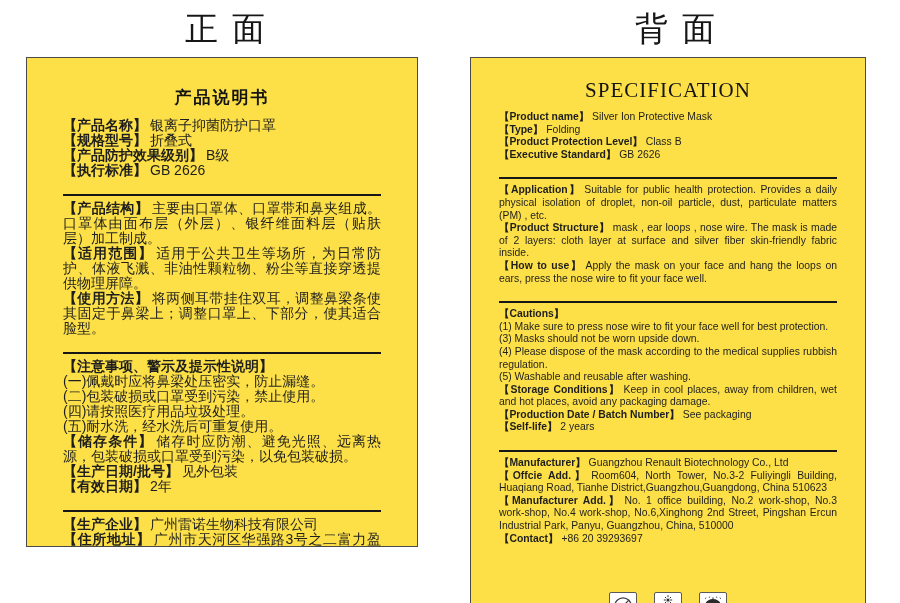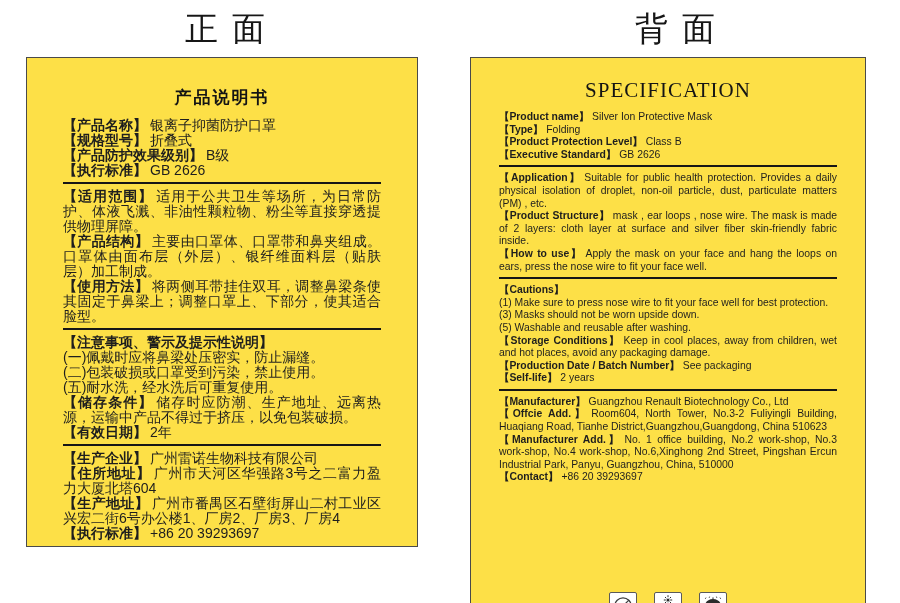--- a/index.html
+++ b/index.html
@@ -27,21 +27,21 @@
     margin:28px 0 9px;font-size:17px;font-weight:bold;letter-spacing:2px;
   }
   #back-panel .doc-title{
     margin:20px 0 8px;font-family:"Liberation Serif","DejaVu Serif",serif;
     font-size:21px;font-weight:500;letter-spacing:1px;
   }
   .row{margin:0;text-align:justify;}
   #front-panel .row{font-size:14px;line-height:15px;}
   #back-panel .row{font-size:10.4px;line-height:12.6px;}
   .lbl{font-weight:bold;margin-right:3px;}
-  .section + .section{border-top:2px solid #161616;margin-top:4px;padding-top:5px;}
+  .section + .section{border-top:2px solid #161616;margin-top:16px;padding-top:5px;}
   .icons-row{
     position:absolute;left:0;right:0;bottom:10px;
     display:flex;justify-content:center;gap:17px;
   }
   .icon-box{
     width:28px;height:28px;box-sizing:border-box;border:1px solid #5a5a5a;
     border-radius:2px;background:#fff;display:flex;align-items:center;justify-content:center;
   }
   .icon-box svg{display:block;}
 </style>
@@ -53,30 +53,32 @@
   <div class="panel" id="front-panel">
     <div class="doc-title">产品说明书</div>
     <div>
         <div class="section">
           <p class="row"><span class="lbl">【产品名称】</span><span class="txt">银离子抑菌防护口罩</span></p>
           <p class="row"><span class="lbl">【规格型号】</span><span class="txt">折叠式</span></p>
           <p class="row"><span class="lbl">【产品防护效果级别】</span><span class="txt">B级</span></p>
           <p class="row"><span class="lbl">【执行标准】</span><span class="txt">GB 2626</span></p>
         </div>
         <div class="section">
+          <p class="row"><span class="lbl">【产品结构】</span><span class="txt">主要由口罩体、口罩带和鼻夹组成。口罩体由面布层（外层）、银纤维面料层（贴肤层）加工制成。</span></p>
           <p class="row"><span class="lbl">【适用范围】</span><span class="txt">适用于公共卫生等场所，为日常防护、体液飞溅、非油性颗粒物、粉尘等直接穿透提供物理屏障。</span></p>
-          <p class="row"><span class="lbl">【产品结构】</span><span class="txt">主要由口罩体、口罩带和鼻夹组成。口罩体由面布层（外层）、银纤维面料层（贴肤层）加工制成。</span></p>
           <p class="row"><span class="lbl">【使用方法】</span><span class="txt">将两侧耳带挂住双耳，调整鼻梁条使其固定于鼻梁上；调整口罩上、下部分，使其适合脸型。</span></p>
         </div>
         <div class="section">
           <p class="row"><span class="lbl">【注意事项、警示及提示性说明】</span></p>
           <p class="row"><span class="txt">(一)佩戴时应将鼻梁处压密实，防止漏缝。</span></p>
           <p class="row"><span class="txt">(二)包装破损或口罩受到污染，禁止使用。</span></p>
+          <p class="row"><span class="txt">(四)请按照医疗用品垃圾处理。</span></p>
           <p class="row"><span class="txt">(五)耐水洗，经水洗后可重复使用。</span></p>
-          <p class="row"><span class="lbl">【储存条件】</span><span class="txt">储存时应防潮、生产地址、远离热源，运输中产品不得过于挤压，以免包装破损。</span></p>
+          <p class="row"><span class="lbl">【储存条件】</span><span class="txt">储存时应防潮、避免光照、远离热源，包装破损或口罩受到污染，以免包装破损。</span></p>
+          <p class="row"><span class="lbl">【生产日期/批号】</span><span class="txt">见外包装</span></p>
           <p class="row"><span class="lbl">【有效日期】</span><span class="txt">2年</span></p>
         </div>
         <div class="section">
           <p class="row"><span class="lbl">【生产企业】</span><span class="txt">广州雷诺生物科技有限公司</span></p>
           <p class="row"><span class="lbl">【住所地址】</span><span class="txt">广州市天河区华强路3号之二富力盈力大厦北塔604</span></p>
           <p class="row"><span class="lbl">【生产地址】</span><span class="txt">广州市番禺区石壁街屏山二村工业区兴宏二街6号办公楼1、厂房2、厂房3、厂房4</span></p>
           <p class="row"><span class="lbl">【执行标准】</span><span class="txt">+86 20 39293697</span></p>
         </div>
       </div>
   </div>
@@ -95,20 +97,21 @@
         </div>
         <div class="section">
           <p class="row"><span class="lbl">【Application】</span><span class="txt">Suitable for public health protection. Provides a daily physical isolation of droplet, non-oil particle, dust, particulate matters (PM) , etc.</span></p>
           <p class="row"><span class="lbl">【Product Structure】</span><span class="txt">mask , ear loops , nose wire. The mask is made of 2 layers: cloth layer at surface and silver fiber skin-friendly fabric inside.</span></p>
           <p class="row"><span class="lbl">【How to use】</span><span class="txt">Apply the mask on your face and hang the loops on ears, press the nose wire to fit your face well.</span></p>
         </div>
         <div class="section">
           <p class="row"><span class="lbl">【Cautions】</span></p>
           <p class="row"><span class="txt">(1) Make sure to press nose wire to fit your face well for best protection.</span></p>
           <p class="row"><span class="txt">(3) Masks should not be worn upside down.</span></p>
+          <p class="row"><span class="txt">(4) Please dispose of the mask according to the medical supplies rubbish regulation.</span></p>
           <p class="row"><span class="txt">(5) Washable and reusable after washing.</span></p>
           <p class="row"><span class="lbl">【Storage Conditions】</span><span class="txt">Keep in cool places, away from children, wet and hot places, avoid any packaging damage.</span></p>
           <p class="row"><span class="lbl">【Production Date / Batch Number】</span><span class="txt">See packaging</span></p>
           <p class="row"><span class="lbl">【Self-life】</span><span class="txt">2 years</span></p>
         </div>
         <div class="section">
           <p class="row"><span class="lbl">【Manufacturer】</span><span class="txt">Guangzhou Renault Biotechnology Co., Ltd</span></p>
           <p class="row"><span class="lbl">【Offcie Add.】</span><span class="txt">Room604, North Tower, No.3-2 Fuliyingli Building, Huaqiang Road, Tianhe District,Guangzhou,Guangdong, China 510623</span></p>
           <p class="row"><span class="lbl">【Manufacturer Add.】</span><span class="txt">No. 1 office building, No.2 work-shop, No.3 work-shop, No.4 work-shop, No.6,Xinghong 2nd Street, Pingshan Ercun Industrial Park, Panyu, Guangzhou, China, 510000</span></p>
           <p class="row"><span class="lbl">【Contact】</span><span class="txt">+86 20 39293697</span></p>

